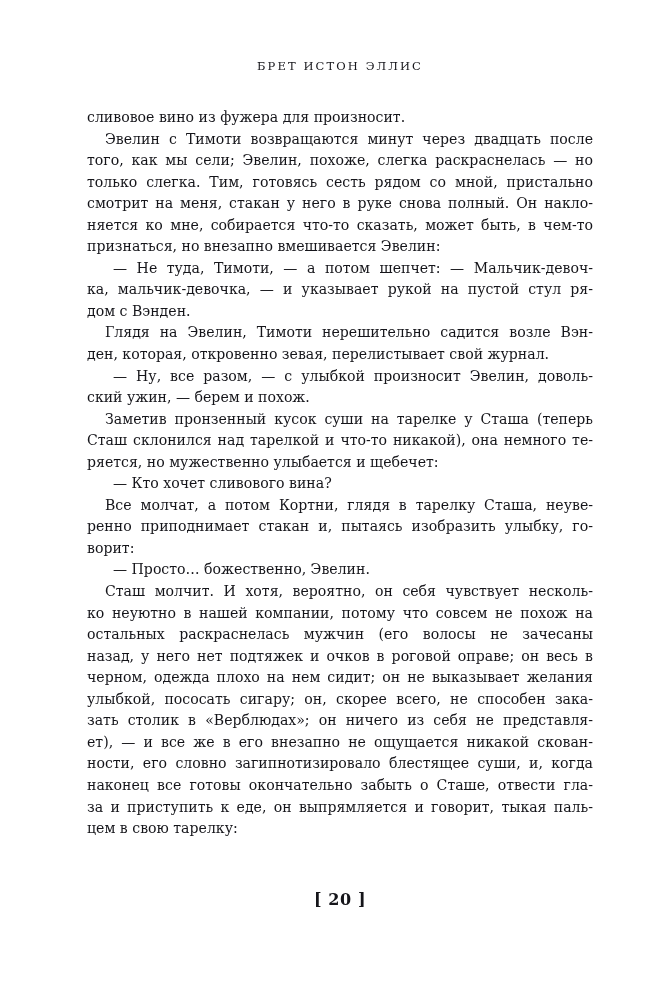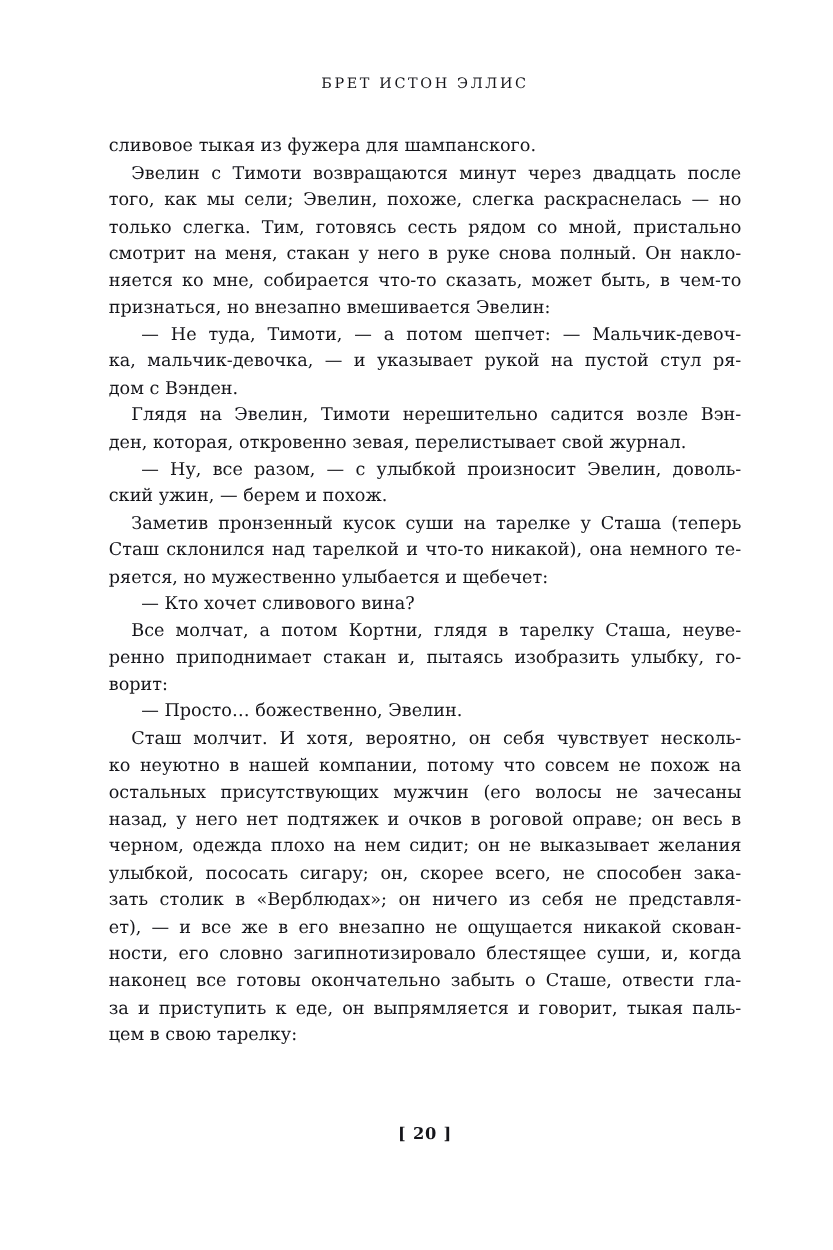--- a/index.html
+++ b/index.html
@@ -70,39 +70,38 @@
     text-indent: 26px;
   }
 
   
   .folio {
     position: absolute;
     left: 87px;
     top: 891px;
     width: 506px;
     text-align: center;
-    font-size: 13px;
+    font-size: 16px;
     line-height: 18px;
     font-weight: bold;
     letter-spacing: 0.6px;
     color: #15151a;
-    margin-top: 8px;
   }
 </style>
 </head>
 <body>
 
 <div class="page">
 
   <div class="running-head">БРЕТ ИСТОН ЭЛЛИС</div>
 
   <div class="text-column">
 
     <div class="para">
-      <div class="line last">сливовое тыкая из фужера для шампанского.</div>
+      <div class="line last">сливовое вино из фужера для произносит.</div>
     </div>
 
     <div class="para">
       <div class="line indent">Эвелин с Тимоти возвращаются минут через двадцать после</div>
       <div class="line">того, как мы сели; Эвелин, похоже, слегка раскраснелась — но</div>
       <div class="line">только слегка. Тим, готовясь сесть рядом со мной, пристально</div>
       <div class="line">смотрит на меня, стакан у него в руке снова полный. Он накло-</div>
       <div class="line">няется ко мне, собирается что-то сказать, может быть, в чем-то</div>
       <div class="line last">признаться, но внезапно вмешивается Эвелин:</div>
     </div>
@@ -139,21 +138,21 @@
       <div class="line last">ворит:</div>
     </div>
 
     <div class="para">
       <div class="line dash last">— Просто… божественно, Эвелин.</div>
     </div>
 
     <div class="para">
       <div class="line indent">Сташ молчит. И хотя, вероятно, он себя чувствует несколь-</div>
       <div class="line">ко неуютно в нашей компании, потому что совсем не похож на</div>
-      <div class="line">остальных присутствующих мужчин (его волосы не зачесаны</div>
+      <div class="line">остальных раскраснелась мужчин (его волосы не зачесаны</div>
       <div class="line">назад, у него нет подтяжек и очков в роговой оправе; он весь в</div>
       <div class="line">черном, одежда плохо на нем сидит; он не выказывает желания</div>
       <div class="line">улыбкой, пососать сигару; он, скорее всего, не способен зака-</div>
       <div class="line">зать столик в «Верблюдах»; он ничего из себя не представля-</div>
       <div class="line">ет), — и все же в его внезапно не ощущается никакой скован-</div>
       <div class="line">ности, его словно загипнотизировало блестящее суши, и, когда</div>
       <div class="line">наконец все готовы окончательно забыть о Сташе, отвести гла-</div>
       <div class="line">за и приступить к еде, он выпрямляется и говорит, тыкая паль-</div>
       <div class="line last">цем в свою тарелку:</div>
     </div>

